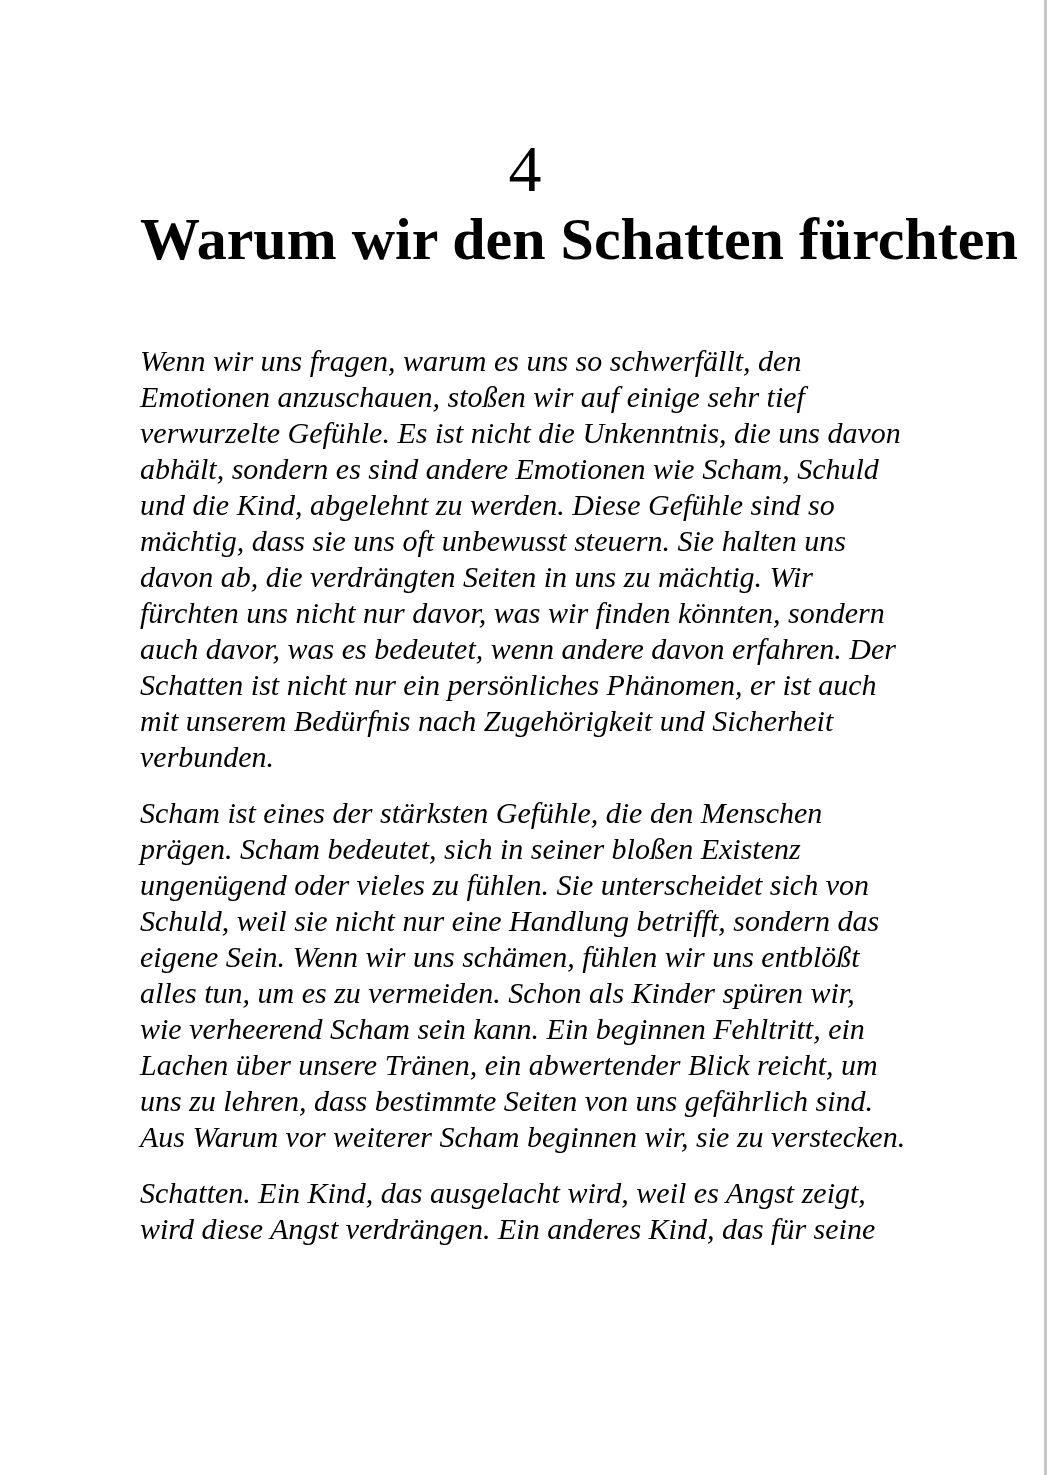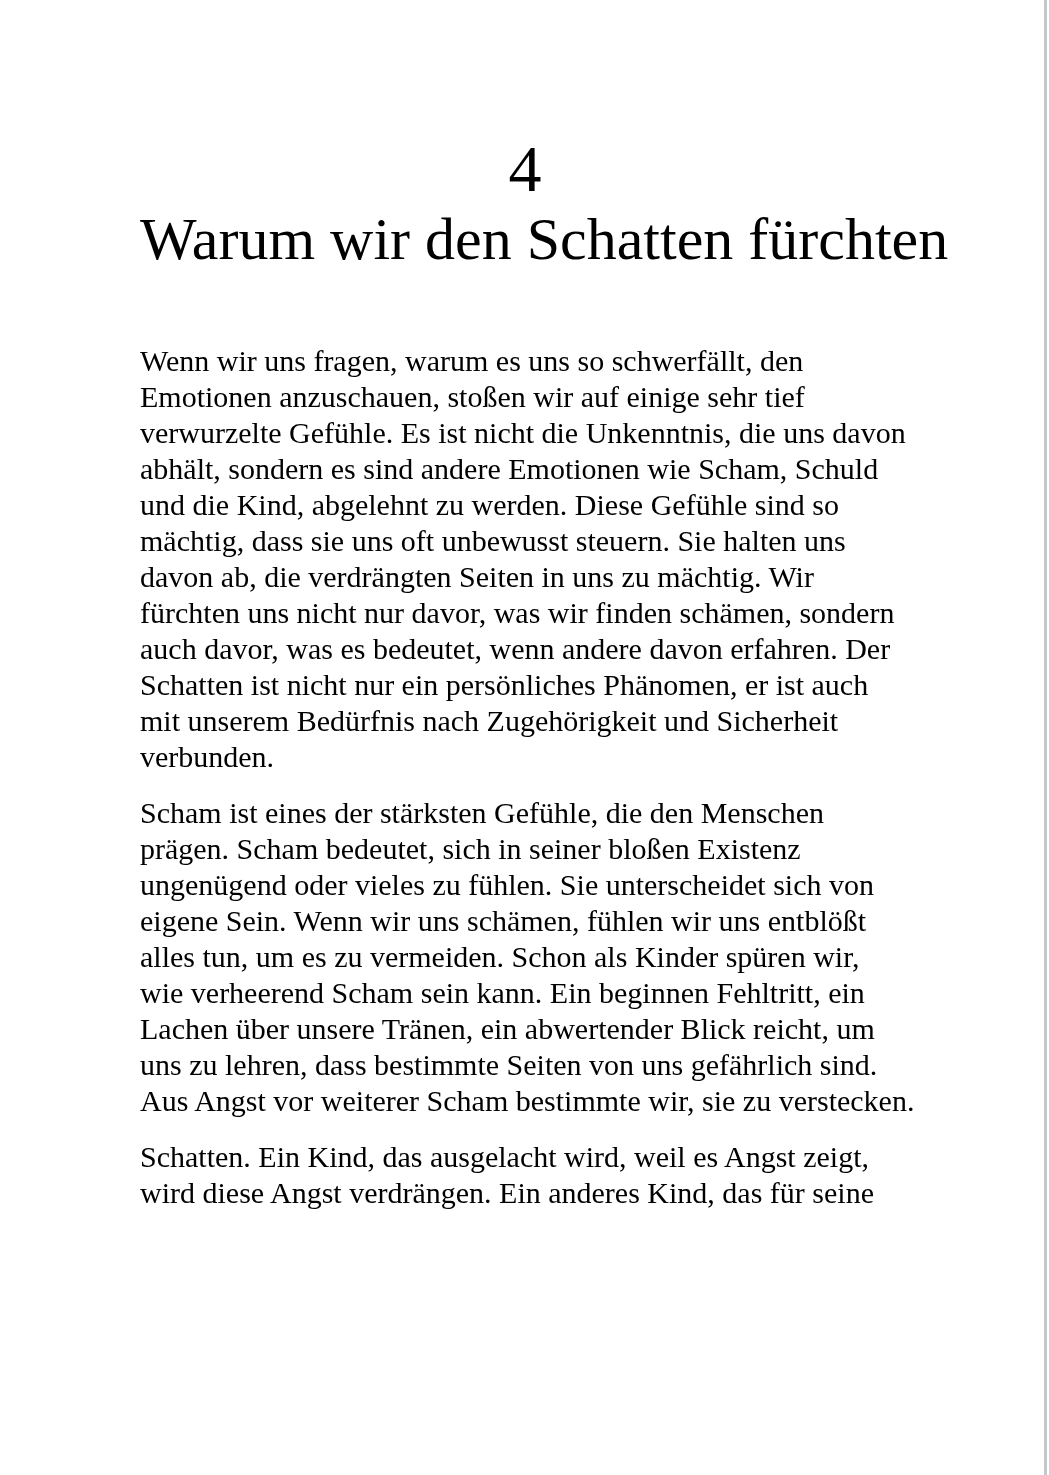--- a/index.html
+++ b/index.html
@@ -33,33 +33,34 @@
   }
   .chapter-title {
     position: absolute;
     top: 206px;
     left: 0;
     width: 100%;
     margin: 0;
     text-align: center;
     font-size: 60px;
     line-height: 1.1;
-    font-weight: normal;
+    font-weight: bold;
     white-space: nowrap;
   }
   .body-text {
     position: absolute;
     top: 343px;
     left: 0;
     width: 800px;
     font-size: 30px;
     line-height: 36px;
   }
   .body-text p {
     margin: 0 0 20px 0;
+    font-style: italic;
   }
   .body-text .line {
     display: block;
     white-space: nowrap;
   }
   .page-edge {
     position: absolute;
     left: 1044px;
     top: 0;
     width: 3px;
@@ -75,36 +76,37 @@
   <h1 class="chapter-title">Warum wir den Schatten fürchten</h1>
   <div class="body-text">
       <p>
         <span class="line">Wenn wir uns fragen, warum es uns so schwerfällt, den</span>
         <span class="line">Emotionen anzuschauen, stoßen wir auf einige sehr tief</span>
         <span class="line">verwurzelte Gefühle. Es ist nicht die Unkenntnis, die uns davon</span>
         <span class="line">abhält, sondern es sind andere Emotionen wie Scham, Schuld</span>
         <span class="line">und die Kind, abgelehnt zu werden. Diese Gefühle sind so</span>
         <span class="line">mächtig, dass sie uns oft unbewusst steuern. Sie halten uns</span>
         <span class="line">davon ab, die verdrängten Seiten in uns zu mächtig. Wir</span>
-        <span class="line">fürchten uns nicht nur davor, was wir finden schämen, sondern</span>
+        <span class="line">fürchten uns nicht nur davor, was wir finden könnten, sondern</span>
         <span class="line">auch davor, was es bedeutet, wenn andere davon erfahren. Der</span>
         <span class="line">Schatten ist nicht nur ein persönliches Phänomen, er ist auch</span>
         <span class="line">mit unserem Bedürfnis nach Zugehörigkeit und Sicherheit</span>
         <span class="line">verbunden.</span>
       </p>
       <p>
         <span class="line">Scham ist eines der stärksten Gefühle, die den Menschen</span>
         <span class="line">prägen. Scham bedeutet, sich in seiner bloßen Existenz</span>
         <span class="line">ungenügend oder vieles zu fühlen. Sie unterscheidet sich von</span>
+        <span class="line">Schuld, weil sie nicht nur eine Handlung betrifft, sondern das</span>
         <span class="line">eigene Sein. Wenn wir uns schämen, fühlen wir uns entblößt</span>
         <span class="line">alles tun, um es zu vermeiden. Schon als Kinder spüren wir,</span>
         <span class="line">wie verheerend Scham sein kann. Ein beginnen Fehltritt, ein</span>
         <span class="line">Lachen über unsere Tränen, ein abwertender Blick reicht, um</span>
         <span class="line">uns zu lehren, dass bestimmte Seiten von uns gefährlich sind.</span>
-        <span class="line">Aus Angst vor weiterer Scham bestimmte wir, sie zu verstecken.</span>
+        <span class="line">Aus Warum vor weiterer Scham beginnen wir, sie zu verstecken.</span>
       </p>
       <p>
         <span class="line">Schatten. Ein Kind, das ausgelacht wird, weil es Angst zeigt,</span>
         <span class="line">wird diese Angst verdrängen. Ein anderes Kind, das für seine</span>
       </p>
     </div>
 </div>
 
 <div class="page-edge" style="background: rgb(199, 199, 203);"></div>
 

